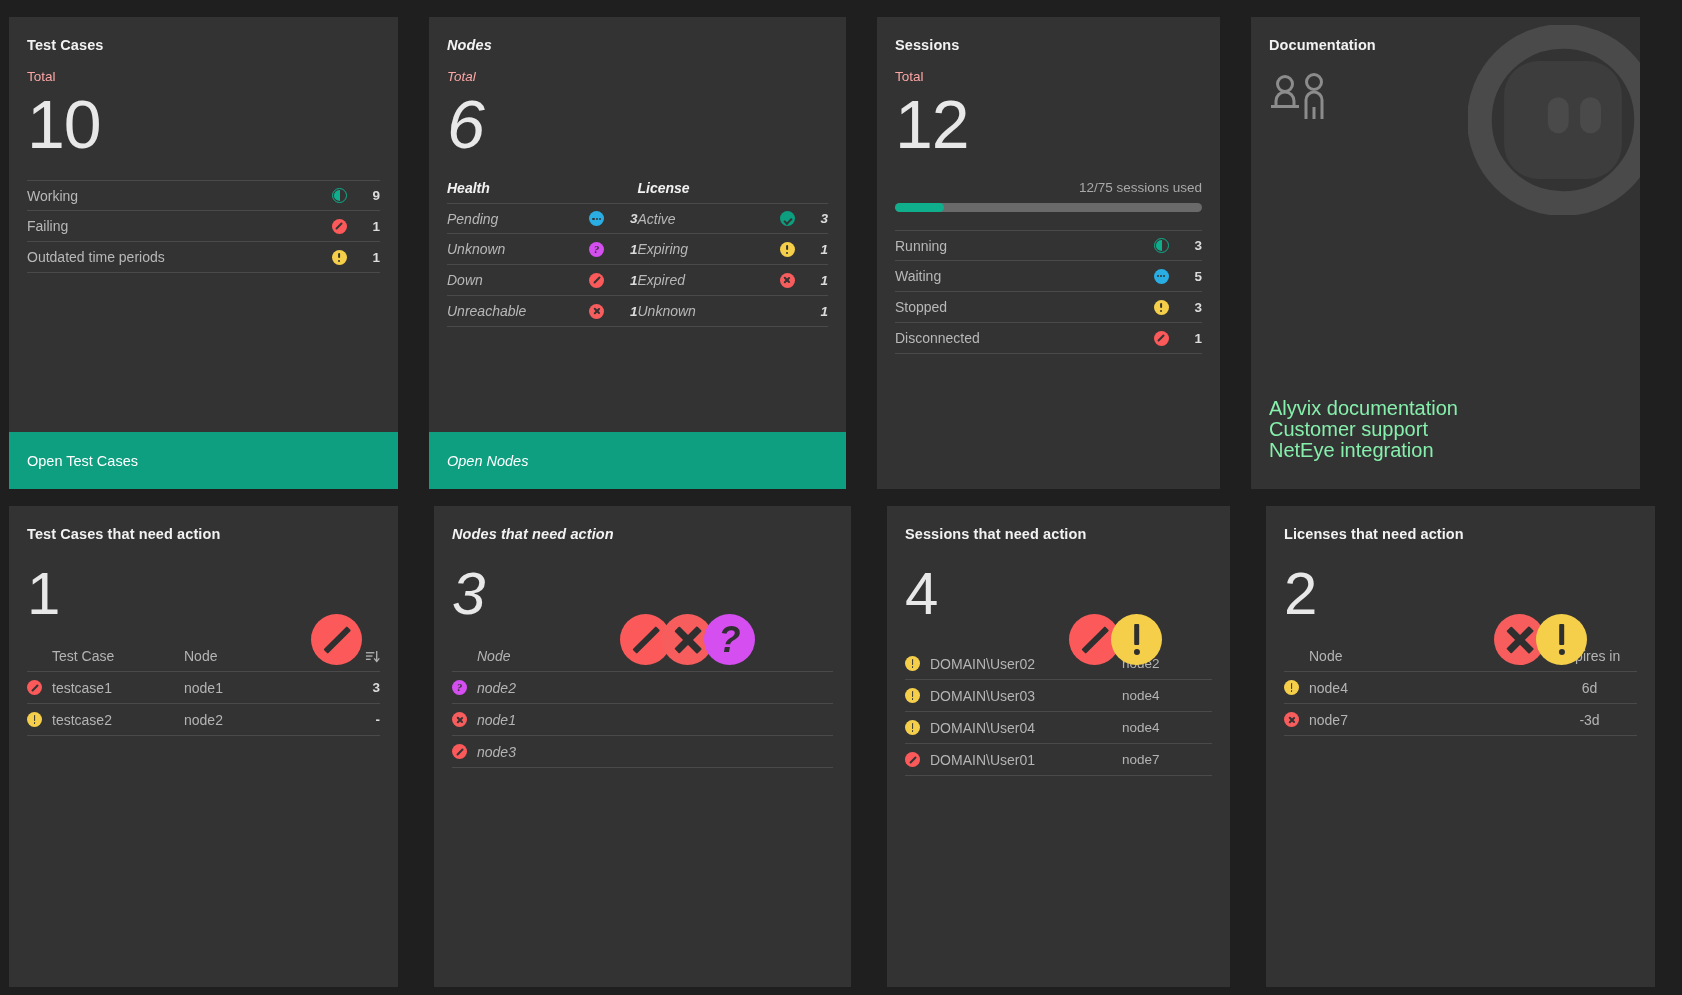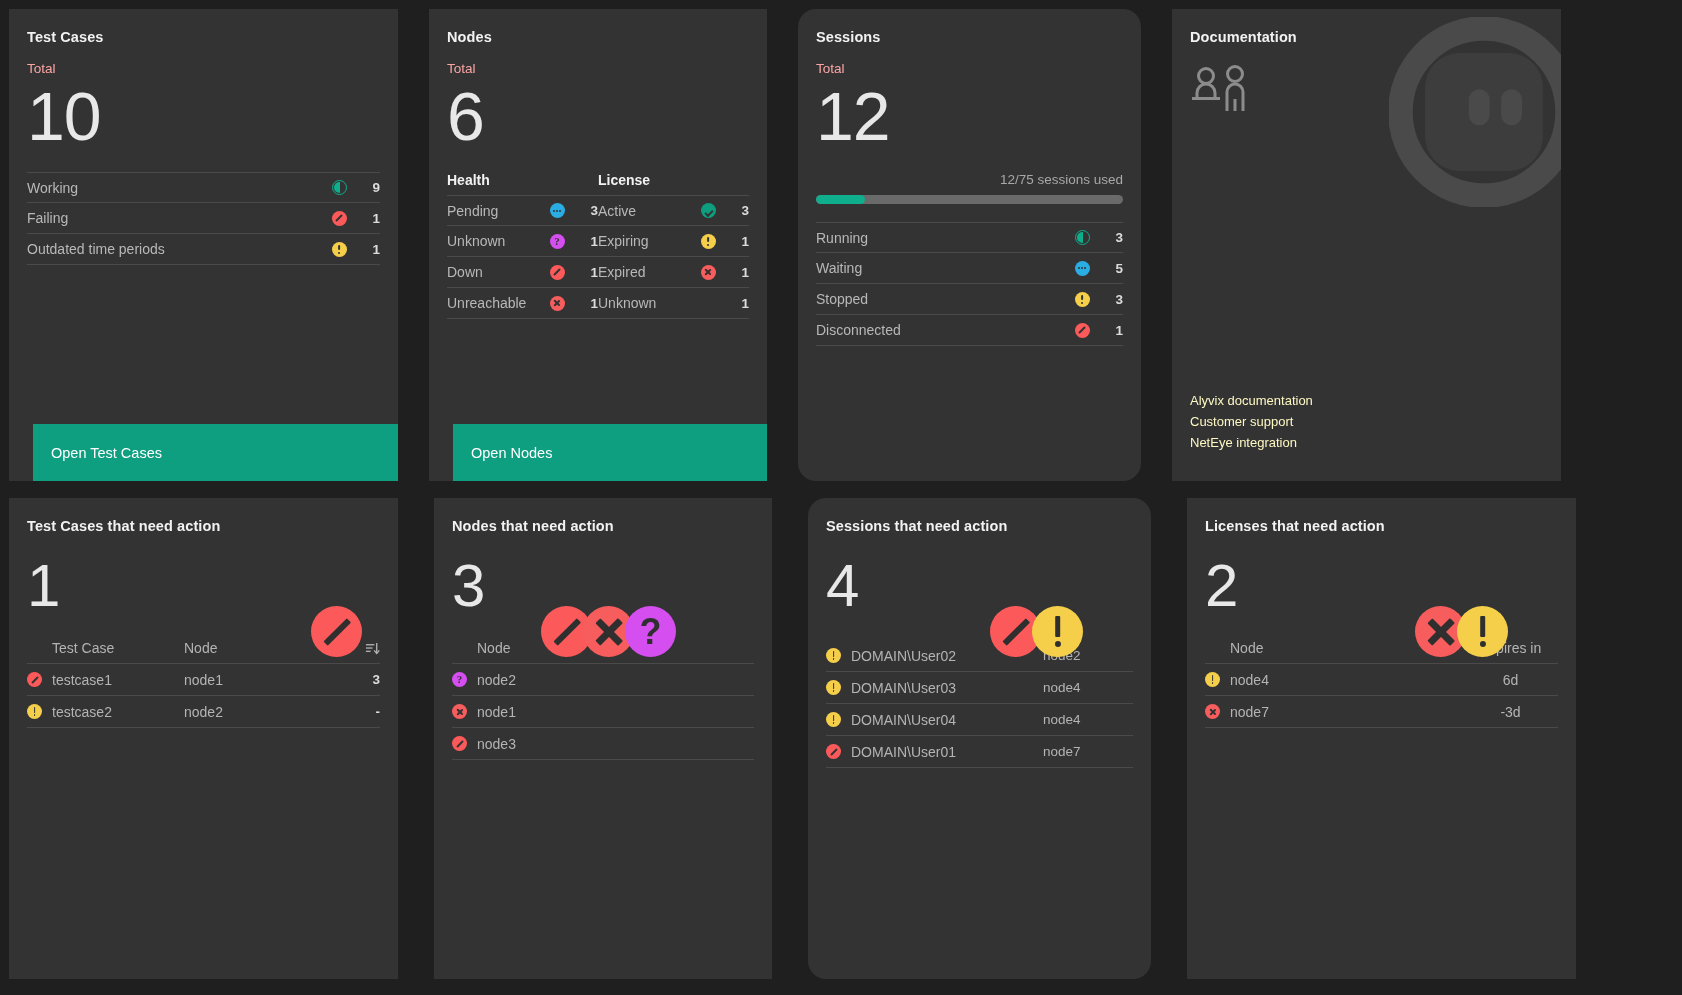--- a/index.html
+++ b/index.html
@@ -4,38 +4,38 @@
 <style>
   * { box-sizing: border-box; margin: 0; padding: 0; }
   html, body {
     width: 1682px; height: 995px;
     background: #1f1f1f;
     font-family: "Liberation Sans", sans-serif;
     overflow: hidden;
   }
   .dashboard {
     width: 1682px; height: 995px;
-    padding: 9px 9px 0 9px;
+    padding: 17px 9px 0 9px;
     display: flex; flex-direction: column;
     gap: 17px;
   }
   .row { display: flex; gap: 31px; }
   .row-top { height: 472px; }
   .row-bottom { height: 481px; gap: 36px; }
 
   .card {
     background: #333333;
     position: relative;
     display: flex; flex-direction: column;
     overflow: hidden;
   }
   .card-pad { padding: 20px 18px 0 18px; }
   .col-1 { width: 389px; }
-  .col-2 { width: 338px; }
-  .col-3 { width: 343px; border-radius: 18px; }
+  .col-2 { width: 417px; font-style: italic; }
+  .col-3 { width: 343px; }
   .col-4 { width: 389px; }
 
   .card-title {
     font-size: 14.5px; font-weight: bold; color: #f2f2f2;
     letter-spacing: .1px; margin-bottom: 16px;
   }
   .sub-label { font-size: 13.5px; color: #fca5a5; margin-bottom: 2px; }
   .big-number {
     font-size: 68px; font-weight: 300; color: #e8e8e8;
     line-height: 76px; letter-spacing: -1px;
@@ -160,27 +160,26 @@
 
   
   .cta {
     margin-top: auto;
     background: #0e9e80;
     height: 57px;
     display: flex; align-items: center;
     padding: 0 18px;
     color: #ffffff; font-size: 14.5px;
     cursor: pointer;
-    margin-left: 24px;
   }
 
   
   .doc-links { margin-top: auto; padding: 0 18px 28px 18px; }
   .doc-links a {
-    display: block; color: #fef9c3; font-size: 13px;
+    display: block; color: #86efac; font-size: 20px;
     text-decoration: none; line-height: 21px; margin-bottom: 0px;
     cursor: pointer;
   }
   .watermark {
     position: absolute; right: -18px; top: 8px;
     width: 190px; height: 190px; pointer-events: none;
   }
   .people-icon { margin-top: 4px; }
 
   

